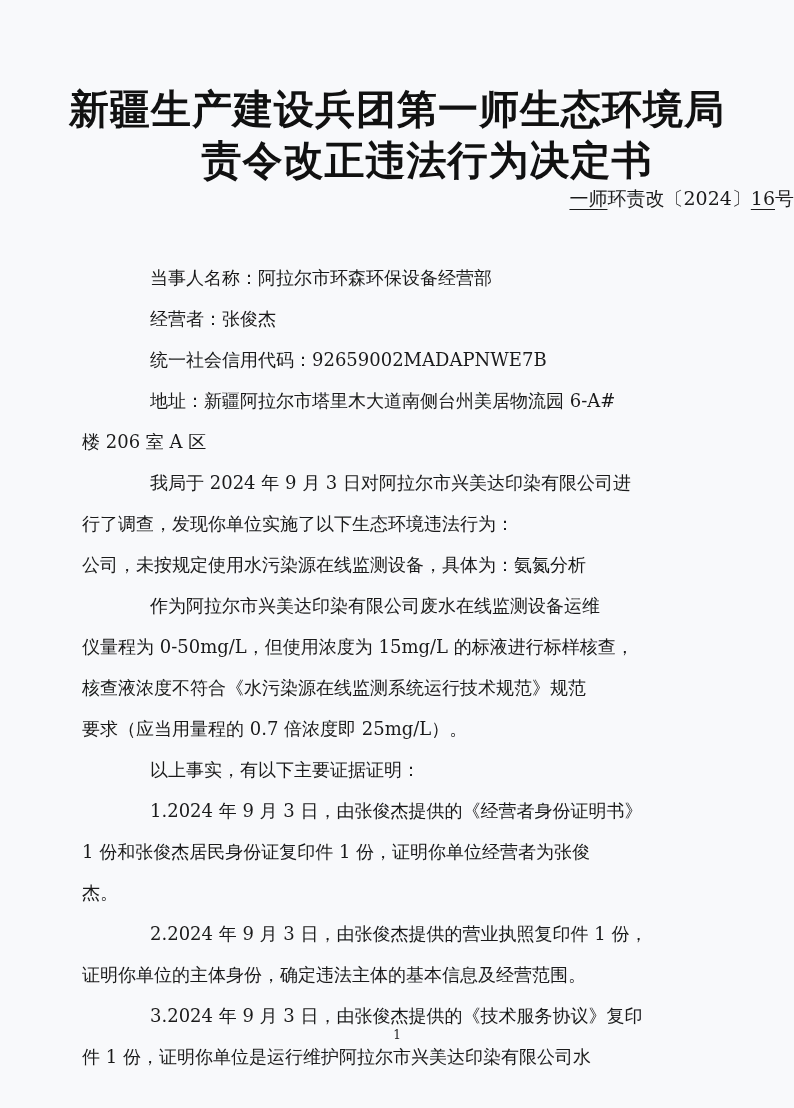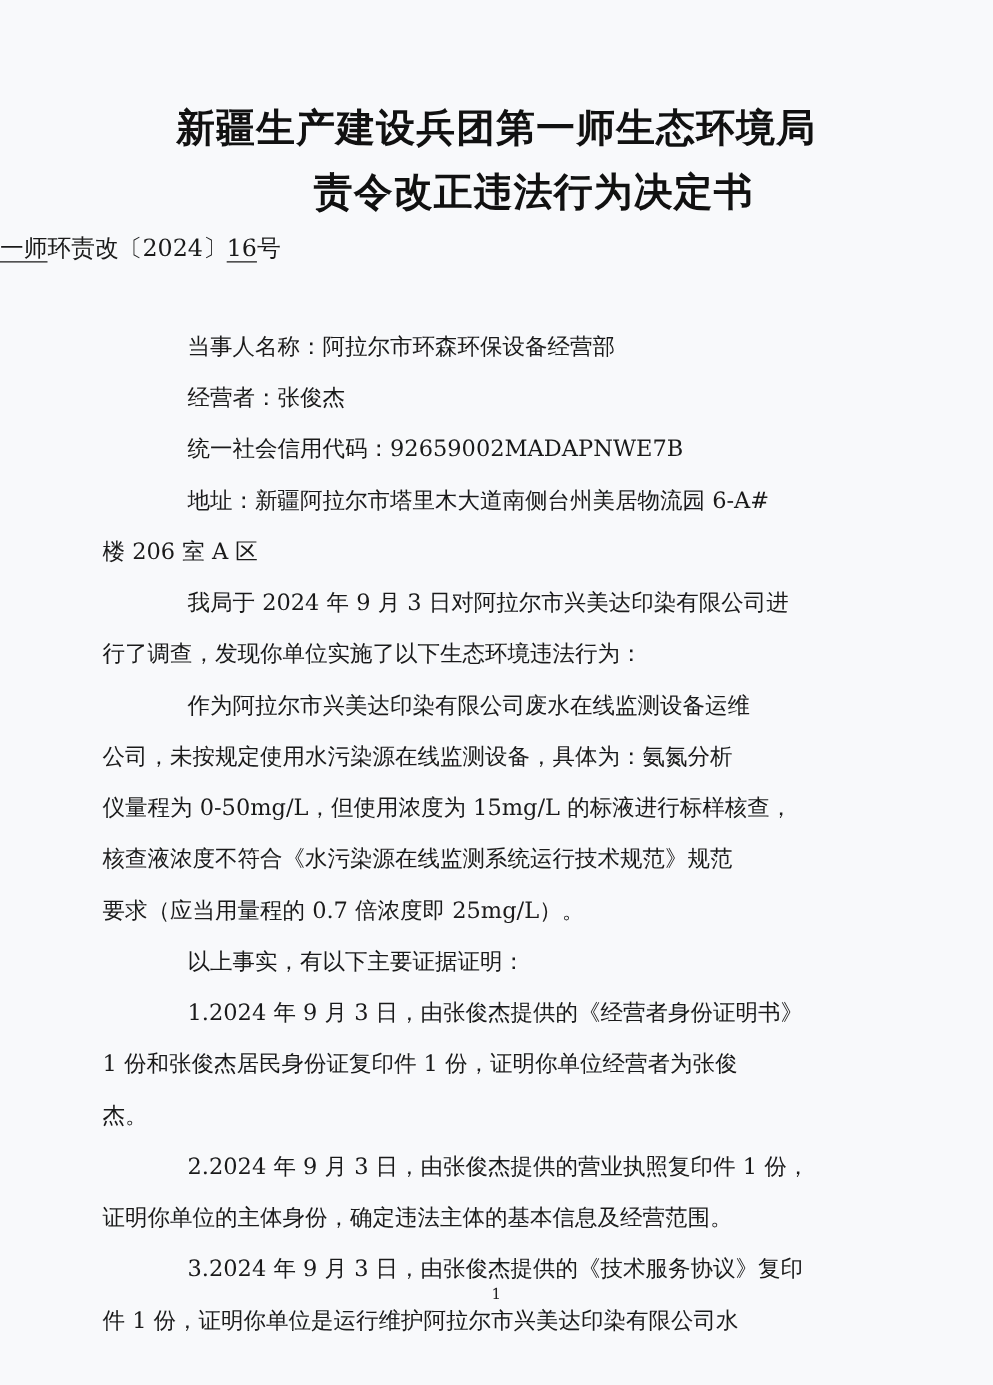--- a/index.html
+++ b/index.html
@@ -19,33 +19,33 @@
       position: absolute;
       left: 0; top: 0;
       width: 794px; height: 1108px;
     }
     .title {
       position: absolute;
       left: 0;
       width: 794px;
       text-align: center;
       font-weight: bold;
-      font-size: 31px;
+      font-size: 40px;
       letter-spacing: 1px;
       color: #111;
       white-space: nowrap;
     }
     .title.l1 { top: 82px; }
     .title.l2 { top: 133px; padding-left: 30px; }
     .docnum {
       position: absolute;
       top: 186px;
       left: 0;
       width: 794px;
-      text-align: left;
+      text-align: right;
       font-size: 19px;
       color: #1a1a1a;
       white-space: nowrap;
     }
     .docnum .ul {
       text-decoration: underline;
       text-underline-offset: 4px;
     }
     .body-text {
       position: absolute;
@@ -86,22 +86,22 @@
   </div>
 
   <div class="body-text" id="body-text">
       <div class="line indent">当事人名称：阿拉尔市环森环保设备经营部</div>
       <div class="line indent">经营者：张俊杰</div>
       <div class="line indent">统一社会信用代码：92659002MADAPNWE7B</div>
       <div class="line indent">地址：新疆阿拉尔市塔里木大道南侧台州美居物流园 6-A#</div>
       <div class="line">楼 206 室 A 区</div>
       <div class="line indent">我局于 2024 年 9 月 3 日对阿拉尔市兴美达印染有限公司进</div>
       <div class="line">行了调查，发现你单位实施了以下生态环境违法行为：</div>
+      <div class="line">公司，未按规定使用水污染源在线监测设备，具体为：氨氮分析</div>
       <div class="line indent">作为阿拉尔市兴美达印染有限公司废水在线监测设备运维</div>
-      <div class="line">公司，未按规定使用水污染源在线监测设备，具体为：氨氮分析</div>
       <div class="line">仪量程为 0-50mg/L，但使用浓度为 15mg/L 的标液进行标样核查，</div>
       <div class="line">核查液浓度不符合《水污染源在线监测系统运行技术规范》规范</div>
       <div class="line">要求（应当用量程的 0.7 倍浓度即 25mg/L）。</div>
       <div class="line indent">以上事实，有以下主要证据证明：</div>
       <div class="line indent">1.2024 年 9 月 3 日，由张俊杰提供的《经营者身份证明书》</div>
       <div class="line">1 份和张俊杰居民身份证复印件 1 份，证明你单位经营者为张俊</div>
       <div class="line">杰。</div>
       <div class="line indent">2.2024 年 9 月 3 日，由张俊杰提供的营业执照复印件 1 份，</div>
       <div class="line">证明你单位的主体身份，确定违法主体的基本信息及经营范围。</div>
       <div class="line indent">3.2024 年 9 月 3 日，由张俊杰提供的《技术服务协议》复印</div>

